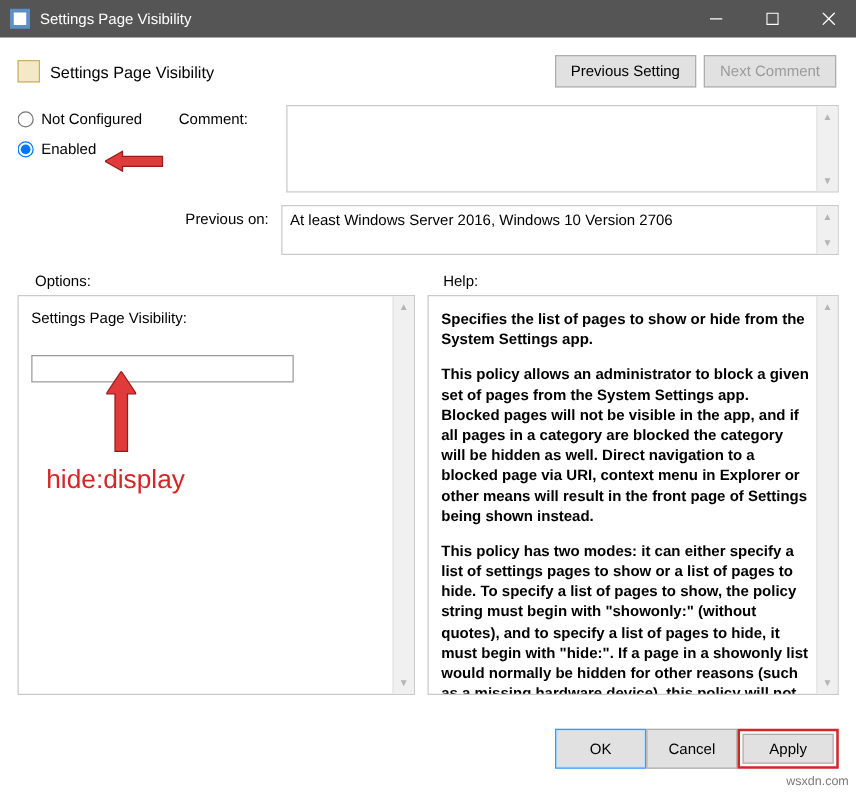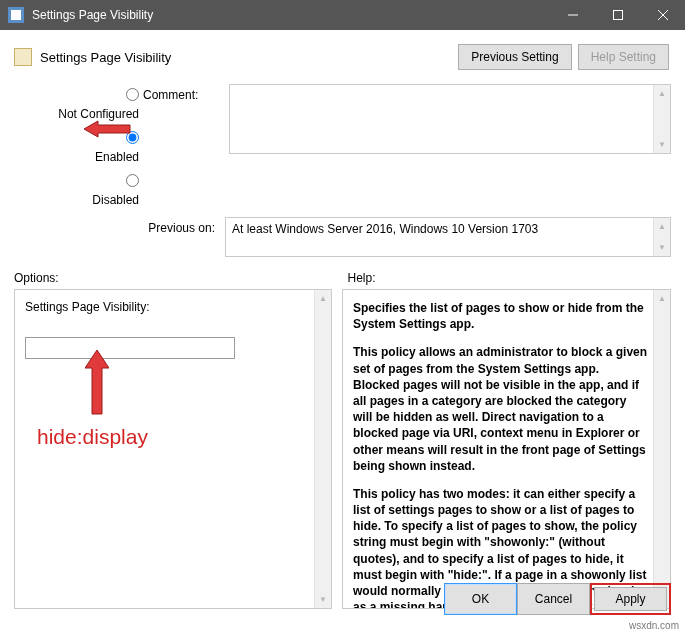--- a/index.html
+++ b/index.html
@@ -69,21 +69,21 @@
 }
 .navbtn:disabled { color: #9b9b9b; }
 
 .top-grid {
   display: grid;
   grid-template-columns: 125px 82px 1fr;
   padding: 8px 14px 0 14px;
   column-gap: 4px;
 }
 .radios { grid-column: 1; display: flex; flex-direction: column; gap: 10px; padding-top: 4px; }
-.radio-row { display: flex; align-items: flex-end; gap: 6px; flex-direction: column; }
+.radio-row { display: flex; align-items: center; gap: 6px; }
 .radio-row input { margin: 0; }
 .label-comment { grid-column: 2; padding-top: 4px; padding-right: 6px; }
 .comment-box {
   grid-column: 3;
   height: 70px;
   border: 1px solid #cacaca;
   position: relative;
 }
 .sbtrack { position: absolute; right: 0; top: 0; bottom: 0; width: 17px; background: #f0f0f0; border-left: 1px solid #e3e3e3; display: flex; flex-direction: column; justify-content: space-between; align-items: center; }
 .sbtn { width: 100%; height: 17px; display: flex; align-items: center; justify-content: center; color: #b5b5b5; font-size: 8px; }
@@ -105,21 +105,21 @@
 .supported-box {
   border: 1px solid #cacaca;
   height: 40px;
   position: relative;
   padding: 4px 20px 4px 6px;
   font-size: 12px;
 }
 
 .mid-labels {
   display: flex;
-  padding: 14px 14px 4px 14px;
+  padding: 14px 14px 4px 28px;
 }
 .mid-labels .lh { flex: 1; }
 .mid-labels .rh { flex: 1; margin-left: 10px; }
 
 .mid-panels {
   display: flex;
   padding: 0 14px;
   gap: 10px;
   height: 320px;
 }
@@ -208,57 +208,53 @@
         </svg>
     </div>
   </div>
 </div>
 
 <div class="header-row">
   <span class="hicon"></span>
   <span class="htitle">Settings Page Visibility</span>
   <span class="spacer"></span>
   <button class="navbtn">Previous Setting</button>
-  <button class="navbtn" disabled="">Help Setting</button>
+  <button class="navbtn" disabled="">Next Comment</button>
 </div>
 
 <div class="top-grid">
   <div class="radios">
     <label class="radio-row">
       <input type="radio" name="state" style="">
       <span>Not Configured</span>
     </label>
     <label class="radio-row">
       <input type="radio" name="state" checked="" style="">
       <span>Enabled</span>
     </label>
-    <label class="radio-row">
-      <input type="radio" name="state" style="">
-      <span>Disabled</span>
-    </label>
   </div>
   <div class="label-comment">Comment:</div>
   <div class="comment-box">
     <div class="sbtrack">
       <div class="sbtn">▲</div>
       <div class="sbtn">▼</div>
     </div>
   </div>
 </div>
 
 <div class="arrow-enabled">
   <svg width="48" height="20">
     <polygon points="0,10 14,2 14,6 46,6 46,14 14,14 14,18" fill="#e03a3a" stroke="#9a1a1a" stroke-width="1"></polygon>
   </svg>
 </div>
 
 <div class="supported-row">
   <div class="supported-label">Previous on:</div>
   <div class="supported-box">
-    <span>At least Windows Server 2016, Windows 10 Version 1703</span>
+    <span>At least Windows Server 2016, Windows 10 Version 2706</span>
     <div class="sbtrack">
       <div class="sbtn">▲</div>
       <div class="sbtn">▼</div>
     </div>
   </div>
 </div>
 
 <div class="mid-labels">
   <div class="lh">Options:</div>
   <div class="rh">Help:</div>

